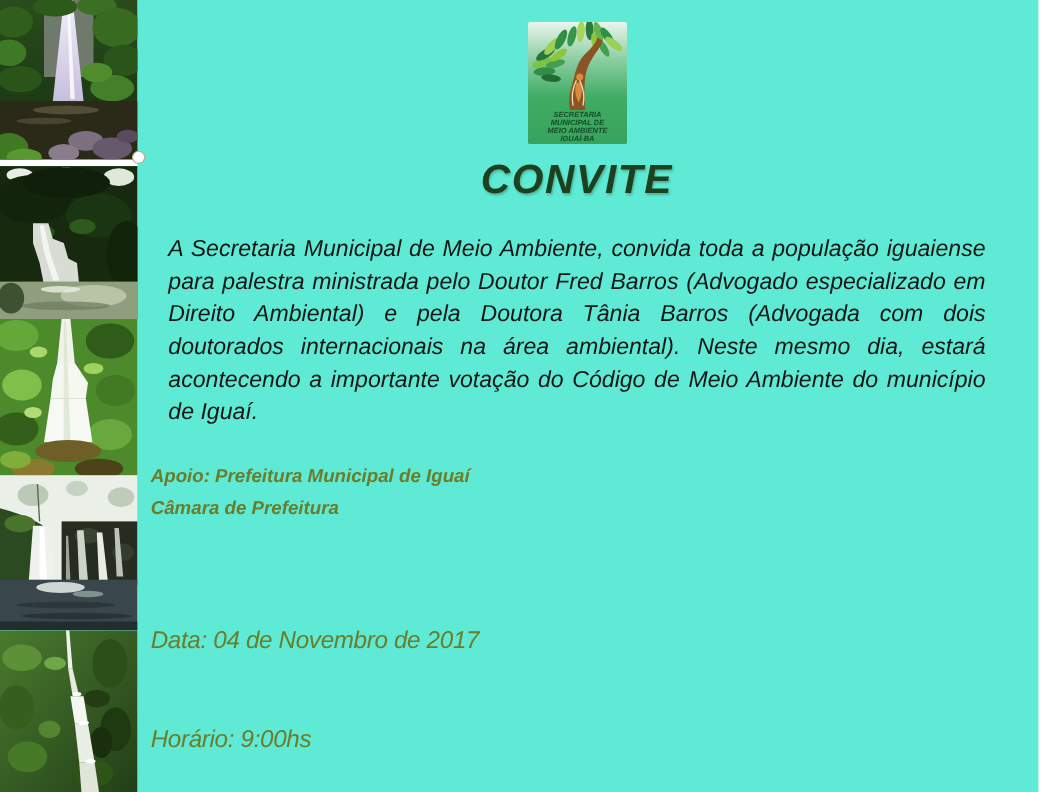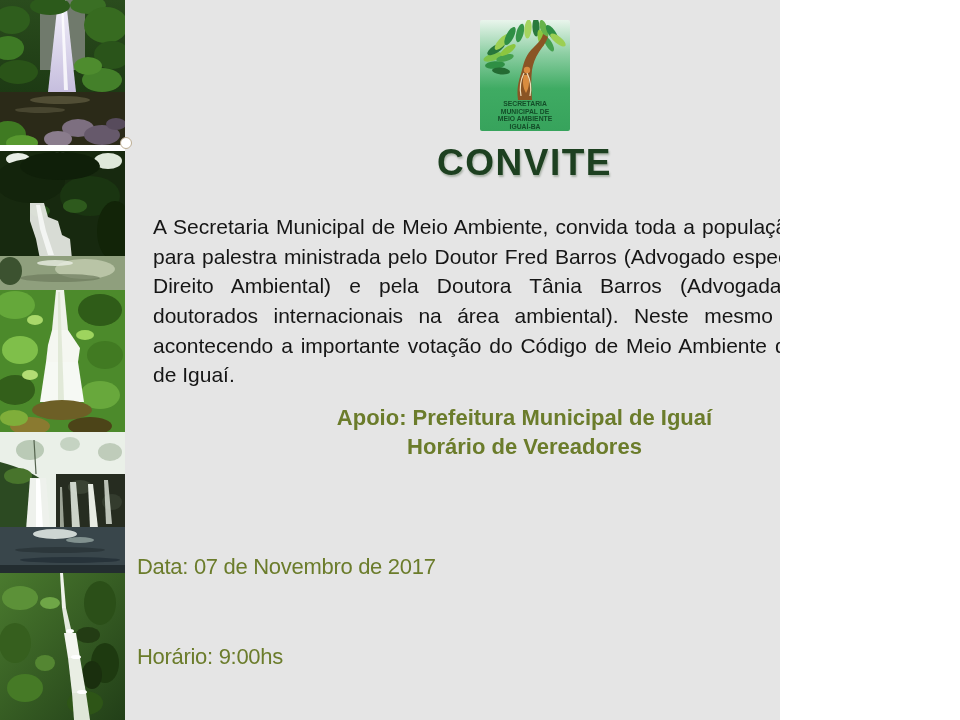--- a/index.html
+++ b/index.html
@@ -1,18 +1,18 @@
 <!DOCTYPE html>
 <html><head>
 <meta charset="utf-8">
 <style>
   html,body { margin:0; padding:0; background:#ffffff; }
   .slide {
-    position:relative; width:780px; height:720px; background:#e5e5e5;
-    font-family:"Liberation Sans", sans-serif; overflow:hidden;
+    position:relative; width:944px; height:720px; background:#5eead4;
+    font-family:"Liberation Sans", sans-serif; overflow:hidden;font-style:italic;
   }
 
   
   .photo-strip { position:absolute; left:0; top:0; width:125px; }
   .photo { width:125px; display:block; }
   .photo svg { display:block; }
   .photo-gap { height:6px; background:#ffffff; }
 
   .handle {
     position:absolute; left:120px; top:137px; width:10px; height:10px;
@@ -30,22 +30,22 @@
     color:#1d4020; line-height:1.25;
     text-shadow:1px 2px 2px rgba(31,61,23,0.30);
   }
 
   .body-text {
     margin:26px 16px 0; font-size:21px; line-height:29.6px;
     text-align:justify; color:#161616;
   }
 
   .support {
-    margin:13px 0 0; text-align:center; font-weight:700;
-    font-size:22px; line-height:29px; color:#6b7c2b;
+    margin:28px 0 0; text-align:left; font-weight:700;
+    font-size:17px; line-height:29px; color:#6b7c2b;
   }
 
   .details {
     margin:31px 0 0; font-size:22px; line-height:30px;
     color:#6b7c2b; white-space:pre-wrap; letter-spacing:-0.3px;
   }
 </style>
 </head>
 <body>
 
@@ -242,22 +242,22 @@
         </g>
       </svg>
     </div>
 
     <h1 class="title">CONVITE</h1>
 
     <p class="body-text">A Secretaria Municipal de Meio Ambiente, convida toda a população iguaiense para palestra ministrada pelo Doutor Fred Barros (Advogado especializado em Direito Ambiental) e pela Doutora Tânia Barros (Advogada com dois doutorados internacionais na área ambiental). Neste mesmo dia, estará acontecendo a importante votação do Código de Meio Ambiente do município de Iguaí.</p>
 
     <div class="support">
       <div>Apoio: Prefeitura Municipal de Iguaí</div>
-      <div>Horário de Vereadores</div>
+      <div>Câmara de Prefeitura</div>
     </div>
 
     <div class="details">
-      <div>Data: 07 de Novembro de 2017</div>
+      <div>Data: 04 de Novembro de 2017</div>
       <div>Horário: 9:00hs</div>
     </div>
 
   </div>
 </div>
 
 </body></html>

